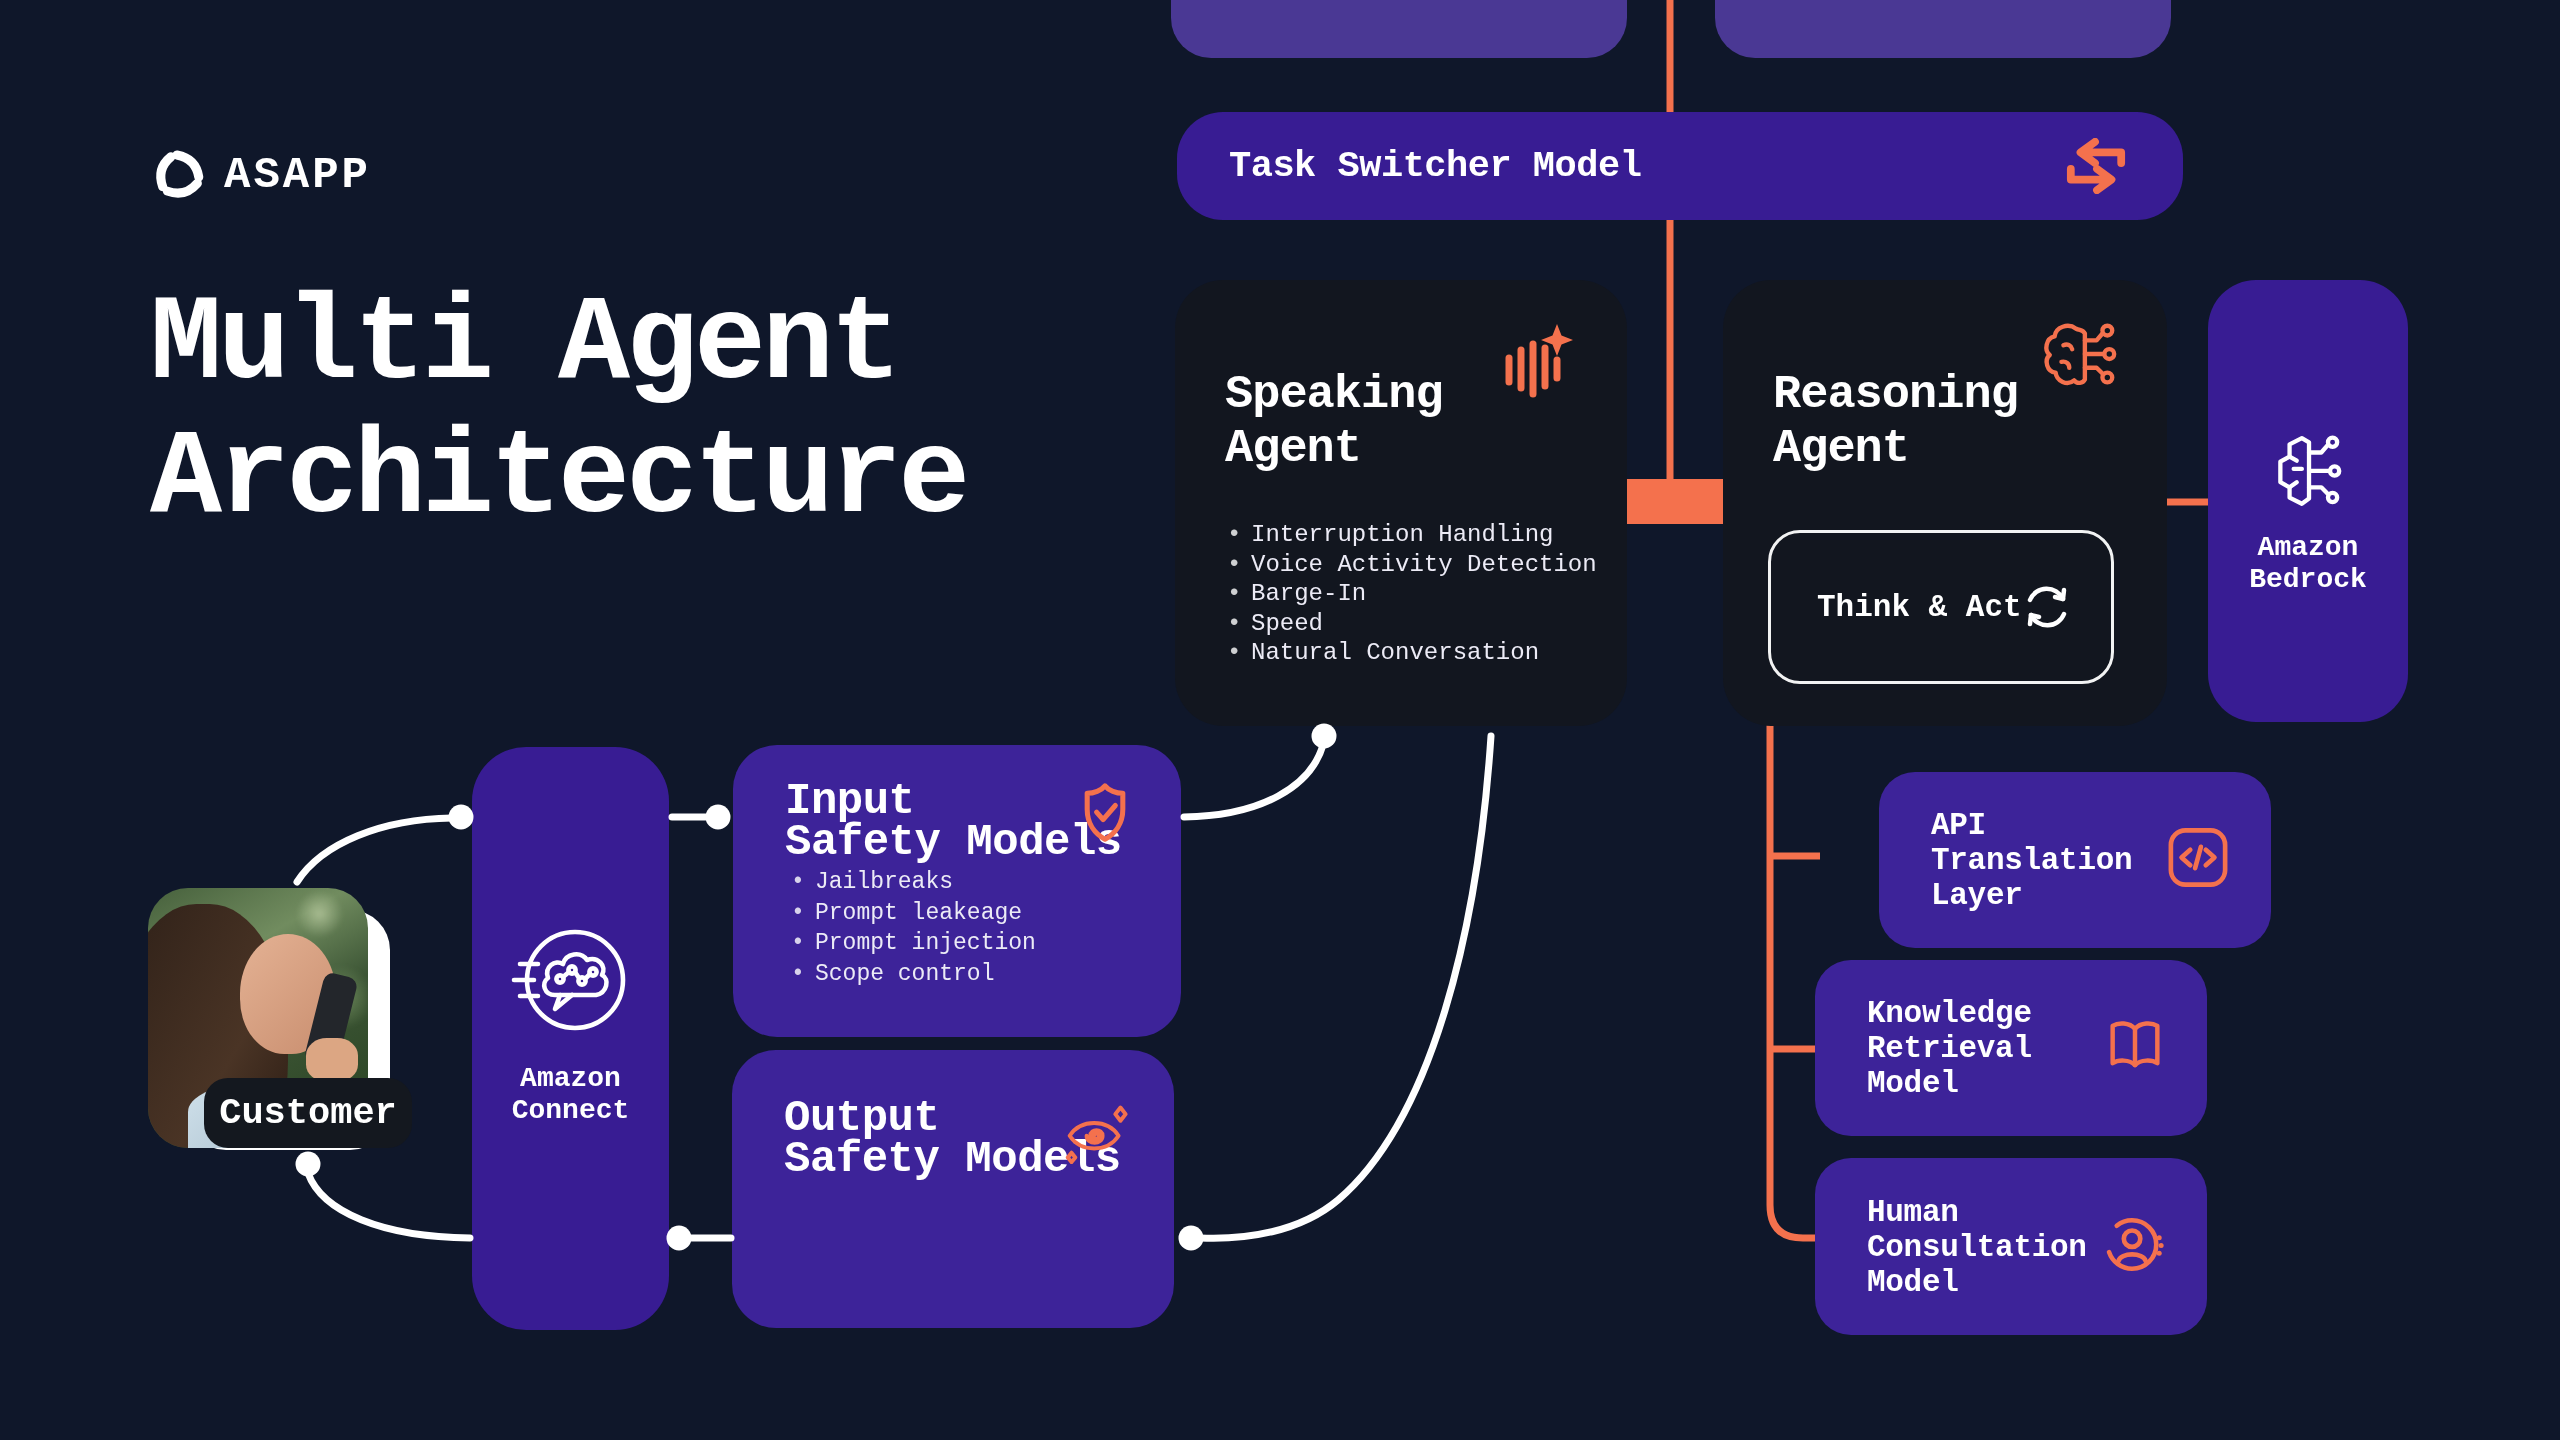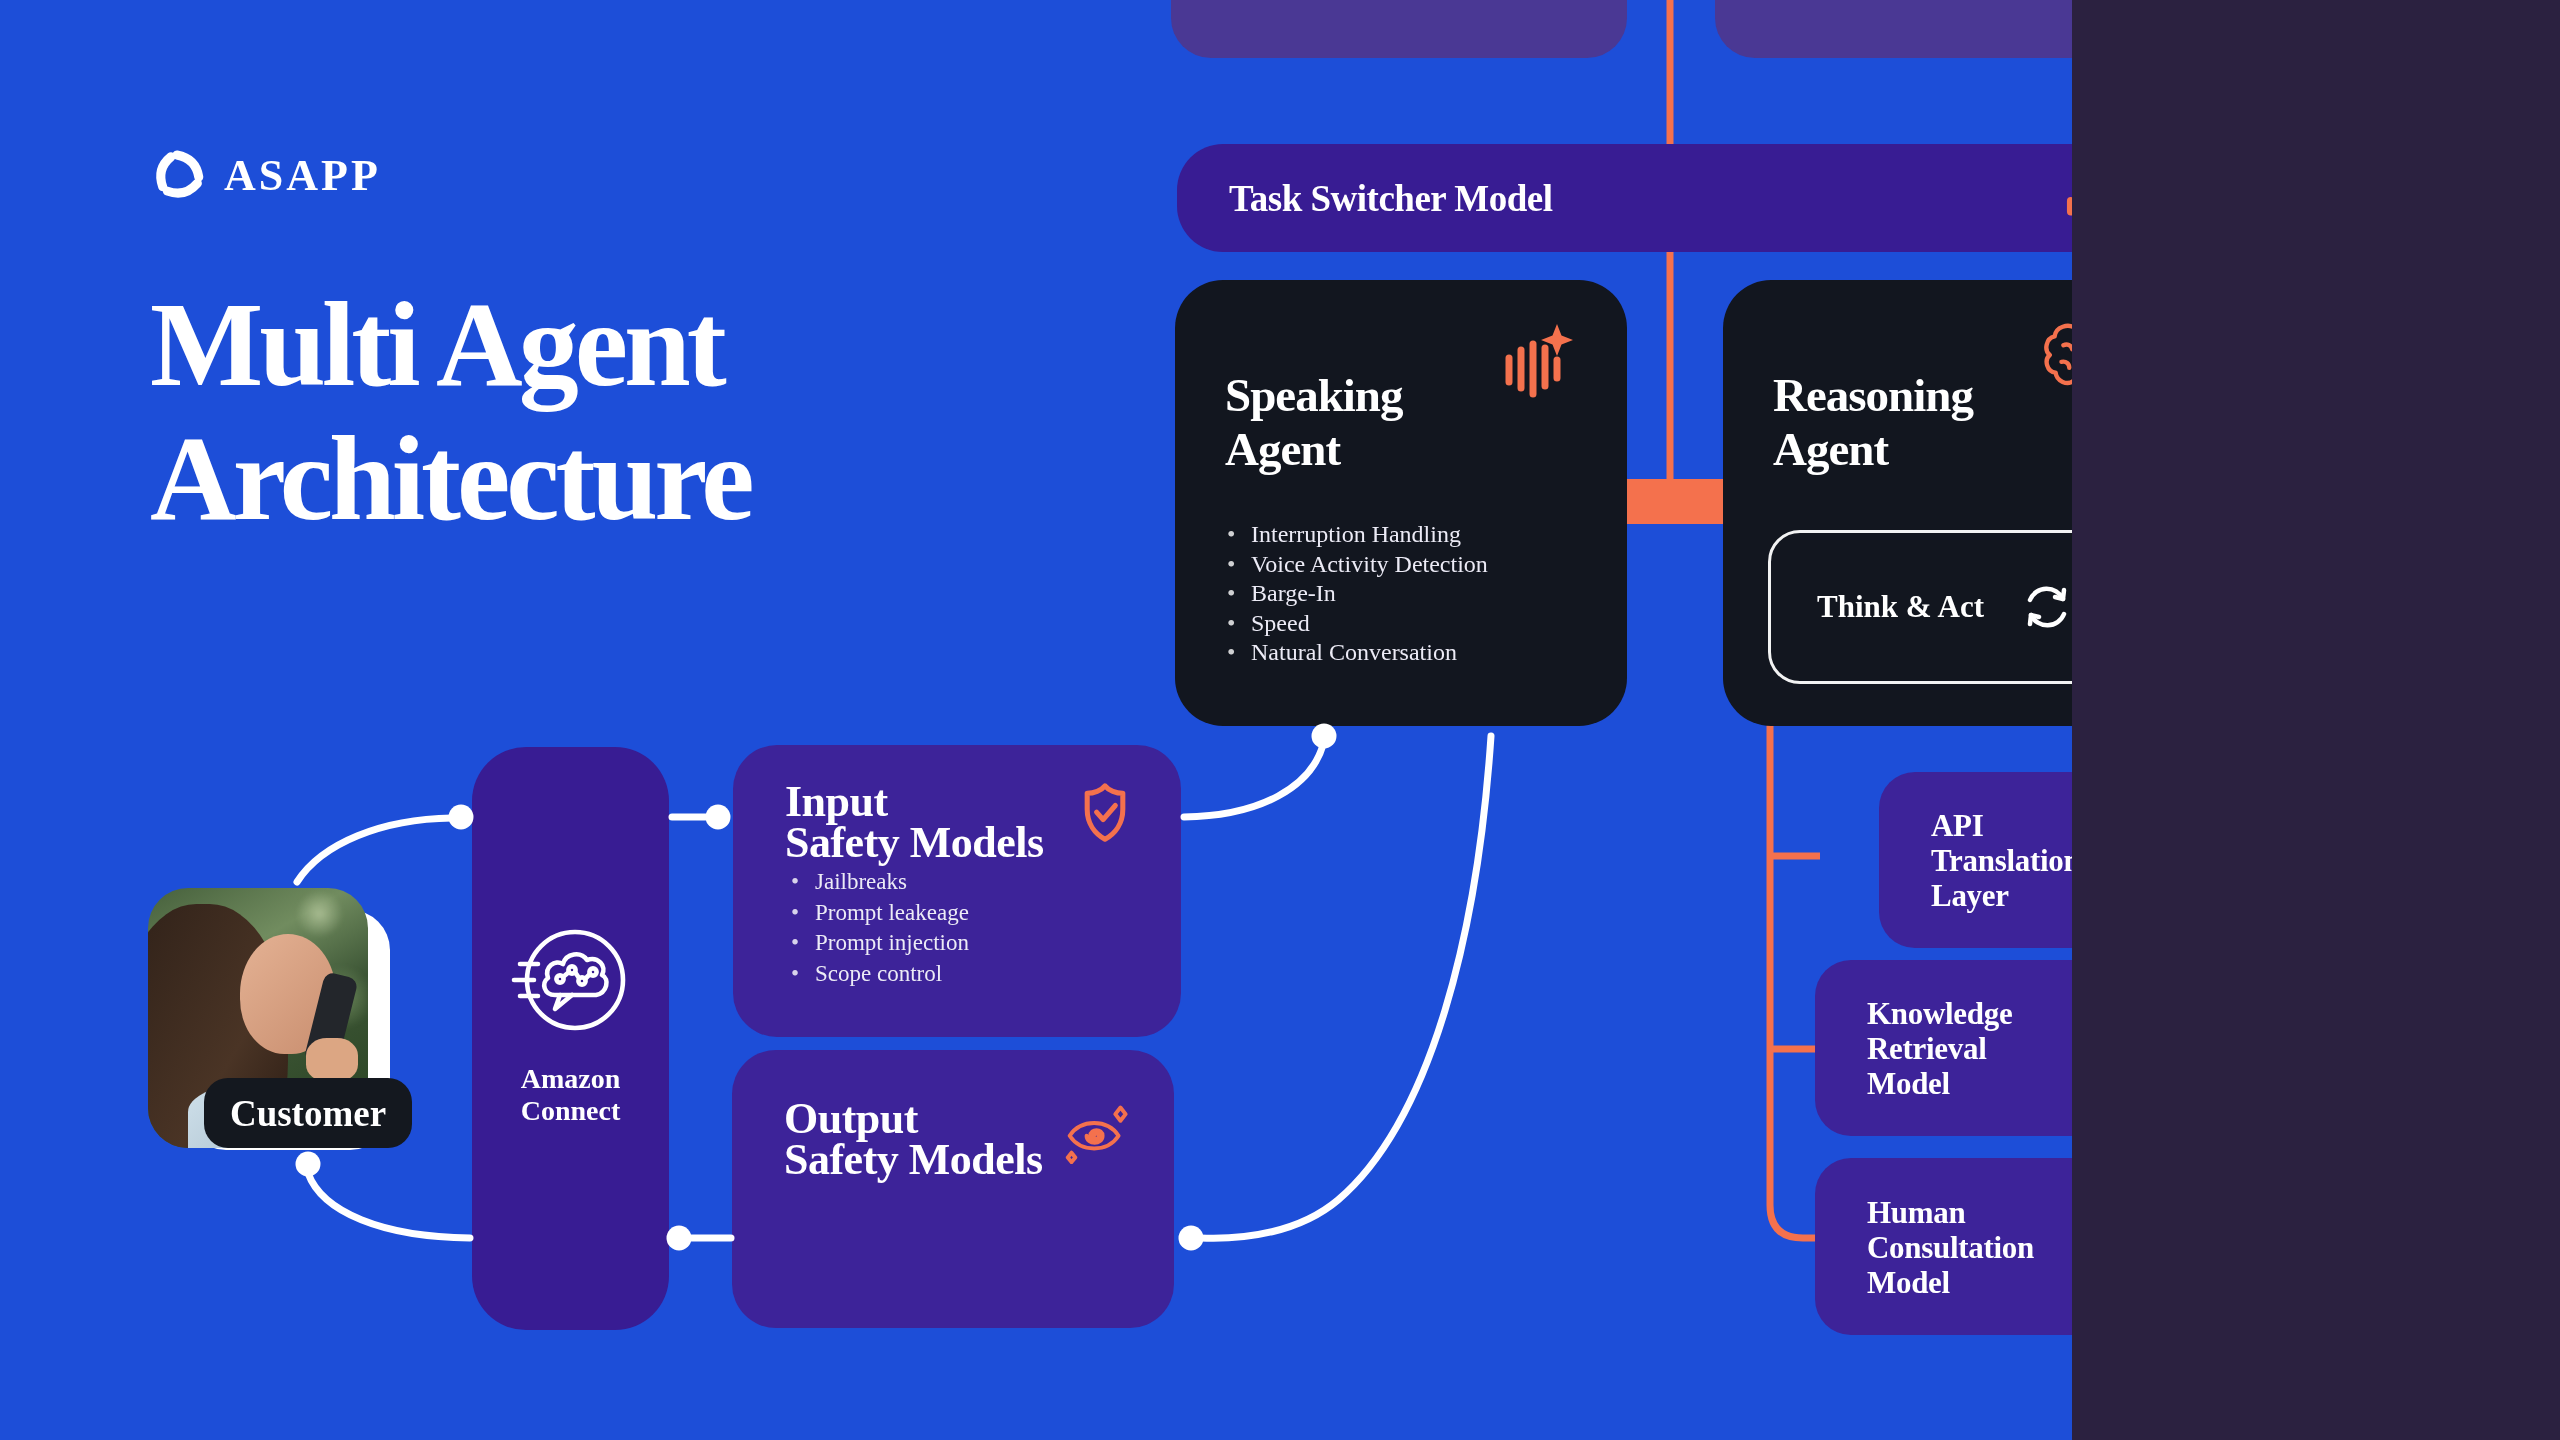--- a/index.html
+++ b/index.html
@@ -1,19 +1,19 @@
 <!DOCTYPE html>
 <html><head>
 <meta charset="utf-8">
 <style>
   html,body{margin:0;padding:0;background:#2b2140;}
   .stage{
-    position:relative;width:2072px;height:1440px;overflow:hidden;
-    background:#1d4ed8;
-    font-family:Liberation Serif, serif;
+    position:relative;width:2560px;height:1440px;overflow:hidden;
+    background:#0f172a;
+    font-family:Liberation Mono, monospace;
     -webkit-font-smoothing:antialiased;
   }
   .abs{position:absolute;}
   svg.overlay{position:absolute;left:0;top:0;width:2560px;height:1440px;pointer-events:none;}
 
   
   .card{position:absolute;box-sizing:border-box;}
   .muted{background:#4A3894;border-radius:40px;}
   .deep{background:#381C93;}
   .purp{background:#3D2399;}
@@ -21,21 +21,21 @@
 
   
   .logo-row{left:150px;top:146px;display:flex;align-items:center;gap:16px;}
   .logo-text{color:#fff;font-size:44px;font-weight:800;letter-spacing:3px;}
 
   
   .headline{left:150px;top:278px;color:#fff;font-size:120px;font-weight:700;
     letter-spacing:-4px;line-height:134px;white-space:nowrap;}
 
   
-  .task-bar{left:1177px;top:112px;width:1006px;height:108px;border-radius:46px;margin-top:32px;}
+  .task-bar{left:1177px;top:112px;width:1006px;height:108px;border-radius:46px;}
   .task-label{position:absolute;left:52px;top:0;height:108px;display:flex;align-items:center;
     color:#fff;font-size:37px;font-weight:600;letter-spacing:-0.5px;}
   .task-icon{position:absolute;right:56px;top:26px;}
 
   
   .agent-title{position:absolute;left:50px;top:88px;color:#fff;font-size:47px;font-weight:700;
     line-height:54px;letter-spacing:-1px;}
   .agent-icon{position:absolute;}
   ul.bullets{list-style:none;margin:0;padding:0;position:absolute;}
   ul.bullets li{color:#ECEBF6;position:relative;padding-left:26px;}

